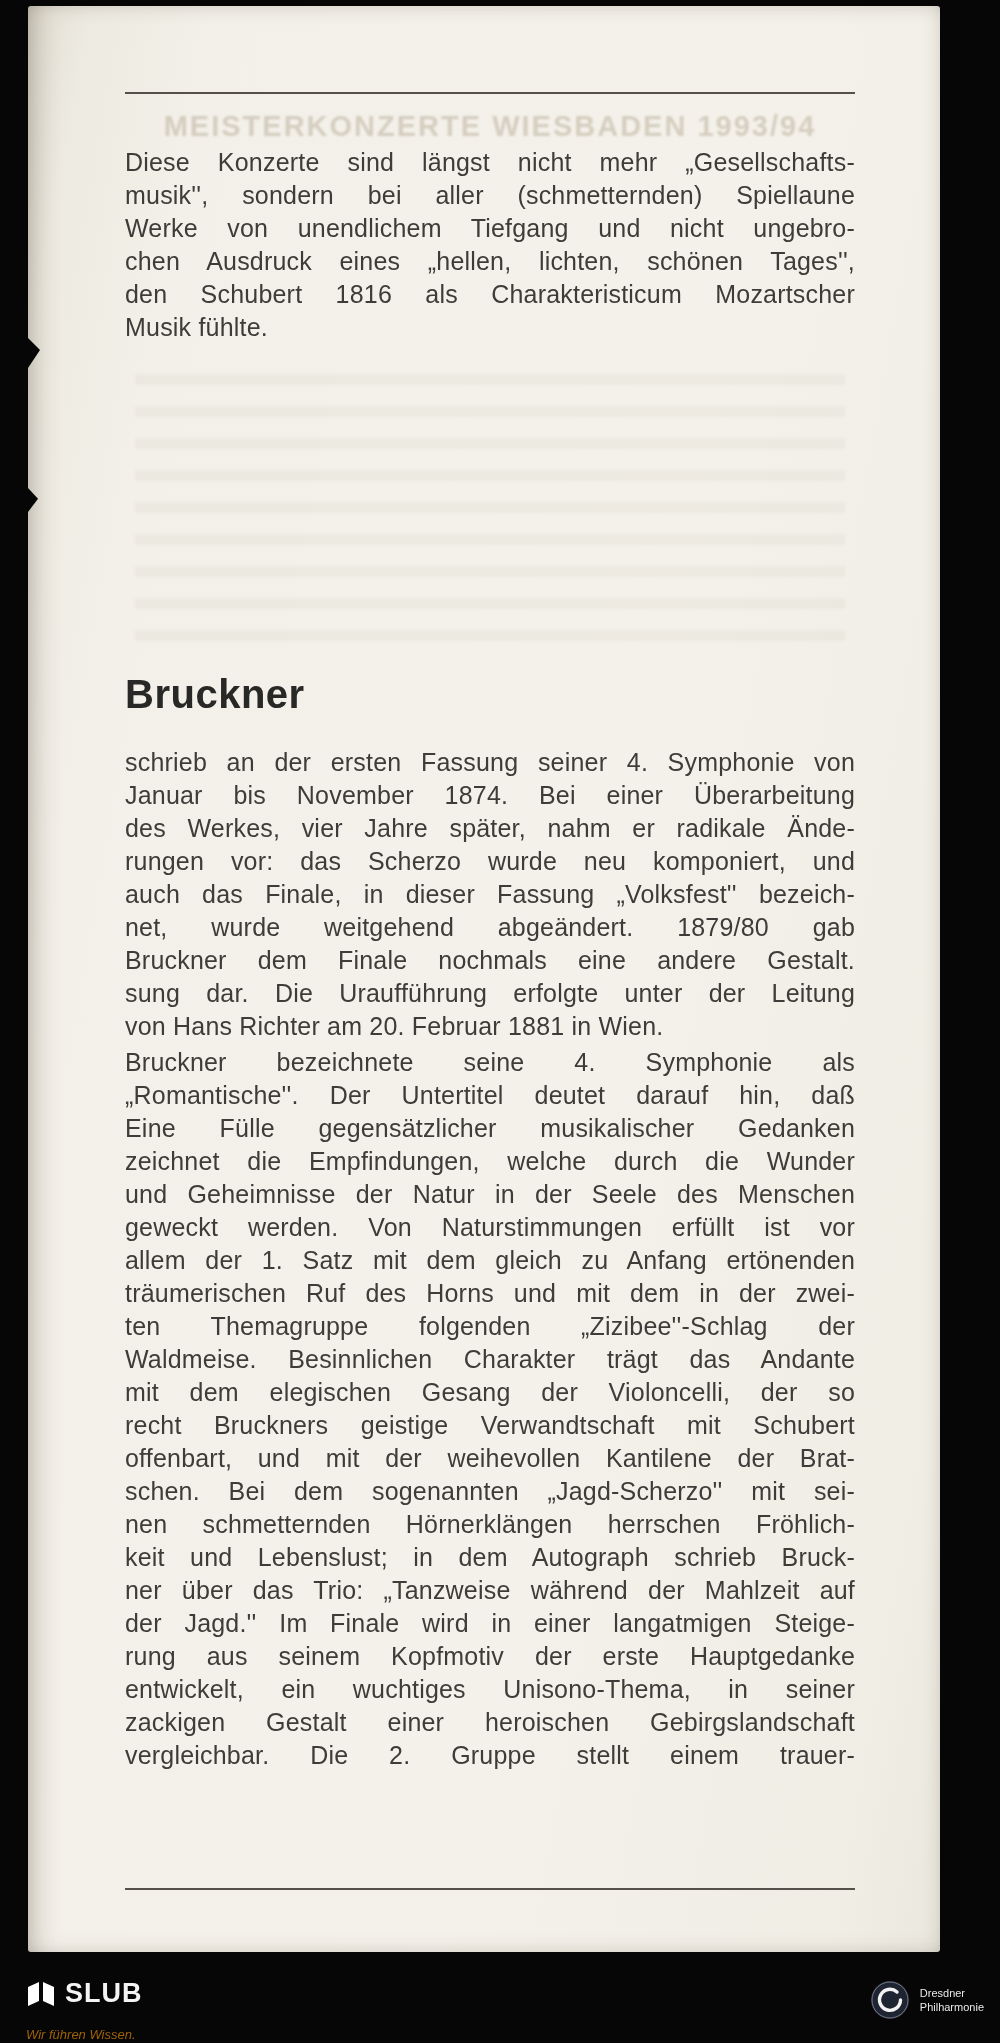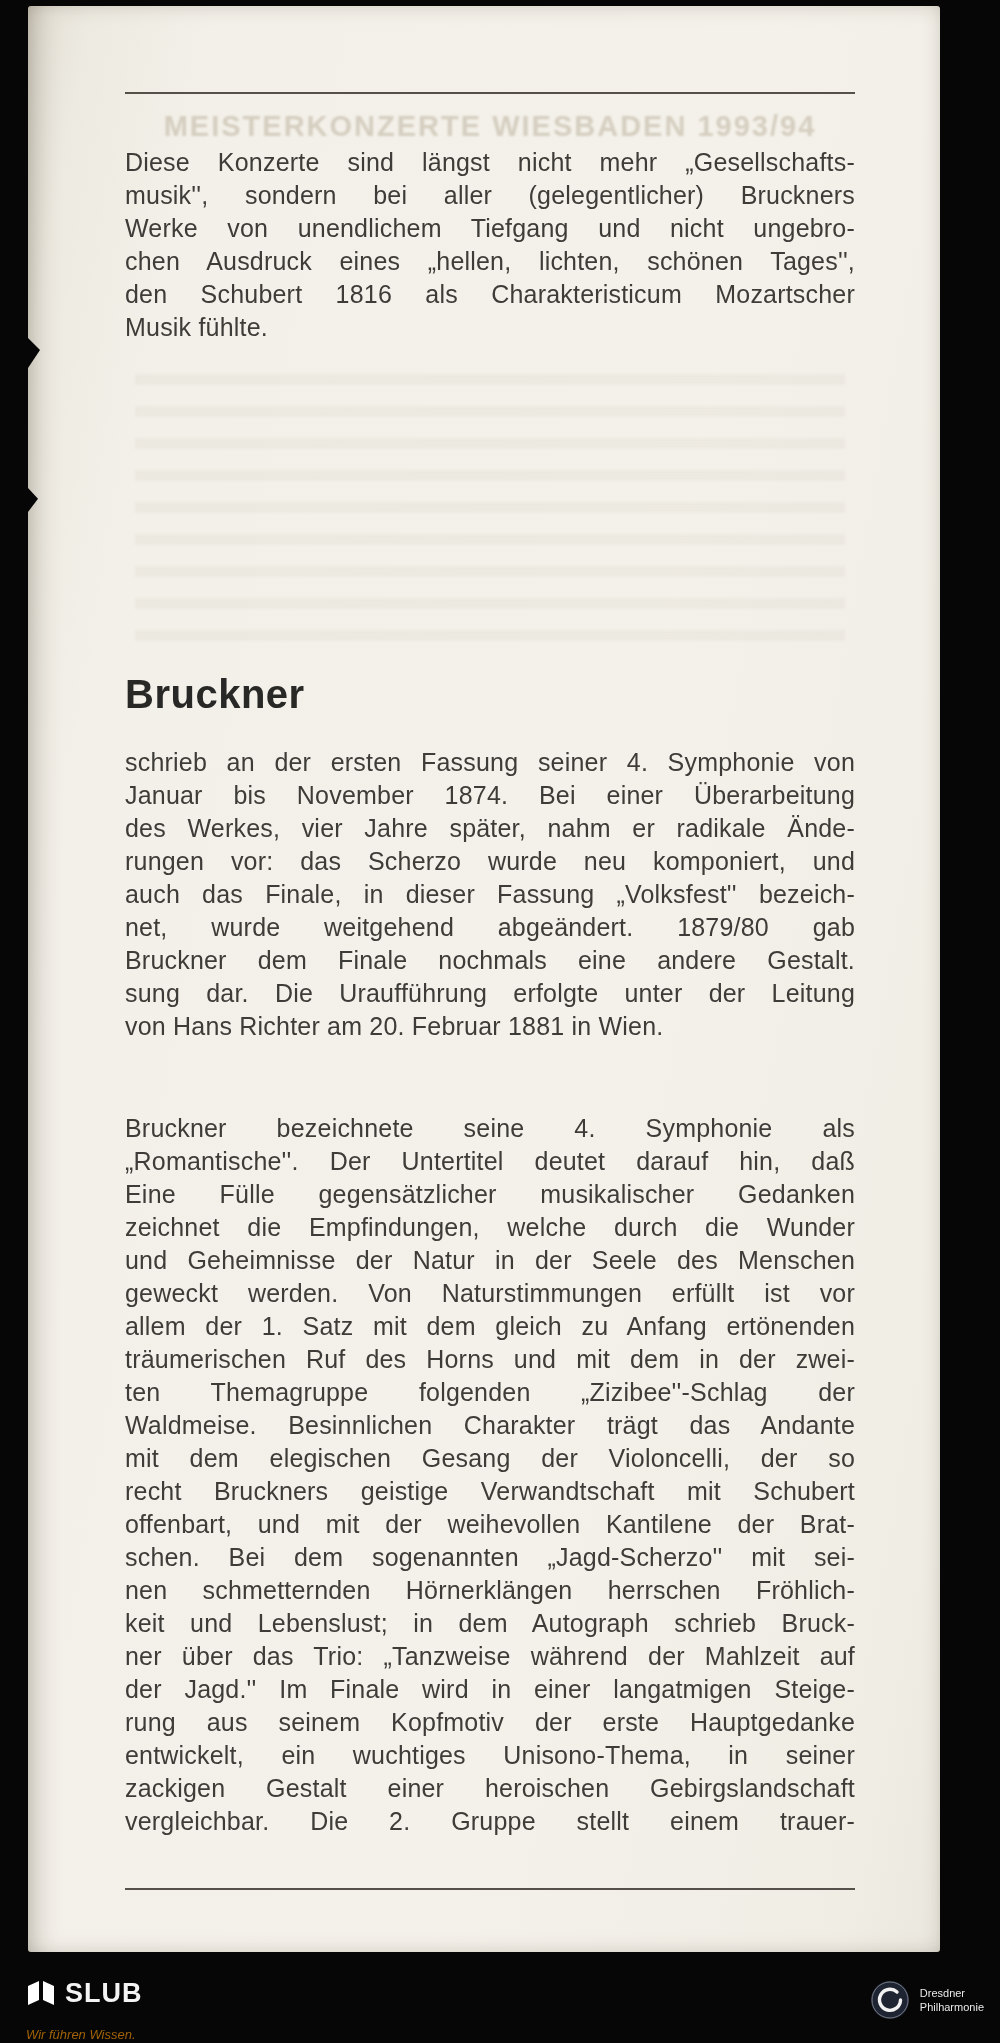--- a/index.html
+++ b/index.html
@@ -60,42 +60,42 @@
       rgba(0,0,0,0) 11px, rgba(0,0,0,0) 32px);
     opacity: .20; filter: blur(1.5px);
   }
 
   .textblock {
     position: absolute; left: 97px; width: 730px;
     font-size: 25px; color: #3e3c38; letter-spacing: .2px;
   }
   .intro { top: 140px; }
   .para1 { top: 740px; }
-  .para2 { top: 1106px; }
+  .para2 { top: 1040px; }
 
   .tline {
     line-height: 33px; height: 33px;
     text-align: justify; text-align-last: justify;
     overflow: hidden; white-space: normal;
   }
   .tline.flush { text-align-last: left; }
 
   .section-heading {
     position: absolute; left: 97px; top: 666px;
     font-size: 40px; font-weight: bold; color: #282826;
     letter-spacing: .5px;
   }
 
   
   .footer {
     position: absolute; left: 0; top: 1952px;
     width: 1000px; height: 91px; background: transparent;
   }
   .slub { position: absolute; left: 26px; top: 26px; color: #f4f4f4; }
-  .slub-row { display: flex; align-items: flex-start; gap: 9px; }
+  .slub-row { display: flex; align-items: center; gap: 9px; }
   .slub-name { font-size: 27px; font-weight: bold; letter-spacing: 1px; }
   .slub-tagline { font-size: 13px; margin-top: 18px; color: #a16207; font-style: italic; }
 
   .phil {
     position: absolute; right: 16px; top: 28px;
     display: flex; align-items: center; gap: 10px; color: #e9e9e9;
   }
   .phil-text { font-size: 11px; line-height: 1.3; }
 </style>
 </head>
@@ -103,21 +103,21 @@
 
 <div class="edge-sliver"></div>
 
 <div class="page">
   <div class="rule rule-top"></div>
 
   <div class="ghost-heading">MEISTERKONZERTE WIESBADEN 1993/94</div>
 
   <div class="textblock intro">
       <div class="tline">Diese Konzerte sind längst nicht mehr „Gesellschafts-</div>
-      <div class="tline">musik'', sondern bei aller (gelegentlicher) Bruckners</div>
+      <div class="tline">musik'', sondern bei aller (schmetternden) Spiellaune</div>
       <div class="tline">Werke von unendlichem Tiefgang und nicht ungebro-</div>
       <div class="tline">chen Ausdruck eines „hellen, lichten, schönen Tages'',</div>
       <div class="tline">den Schubert 1816 als Charakteristicum Mozartscher</div>
       <div class="tline flush">Musik fühlte.</div>
     </div>
 
   <div class="ghost-lines"></div>
 
   <div class="section-heading">Bruckner</div>
 

